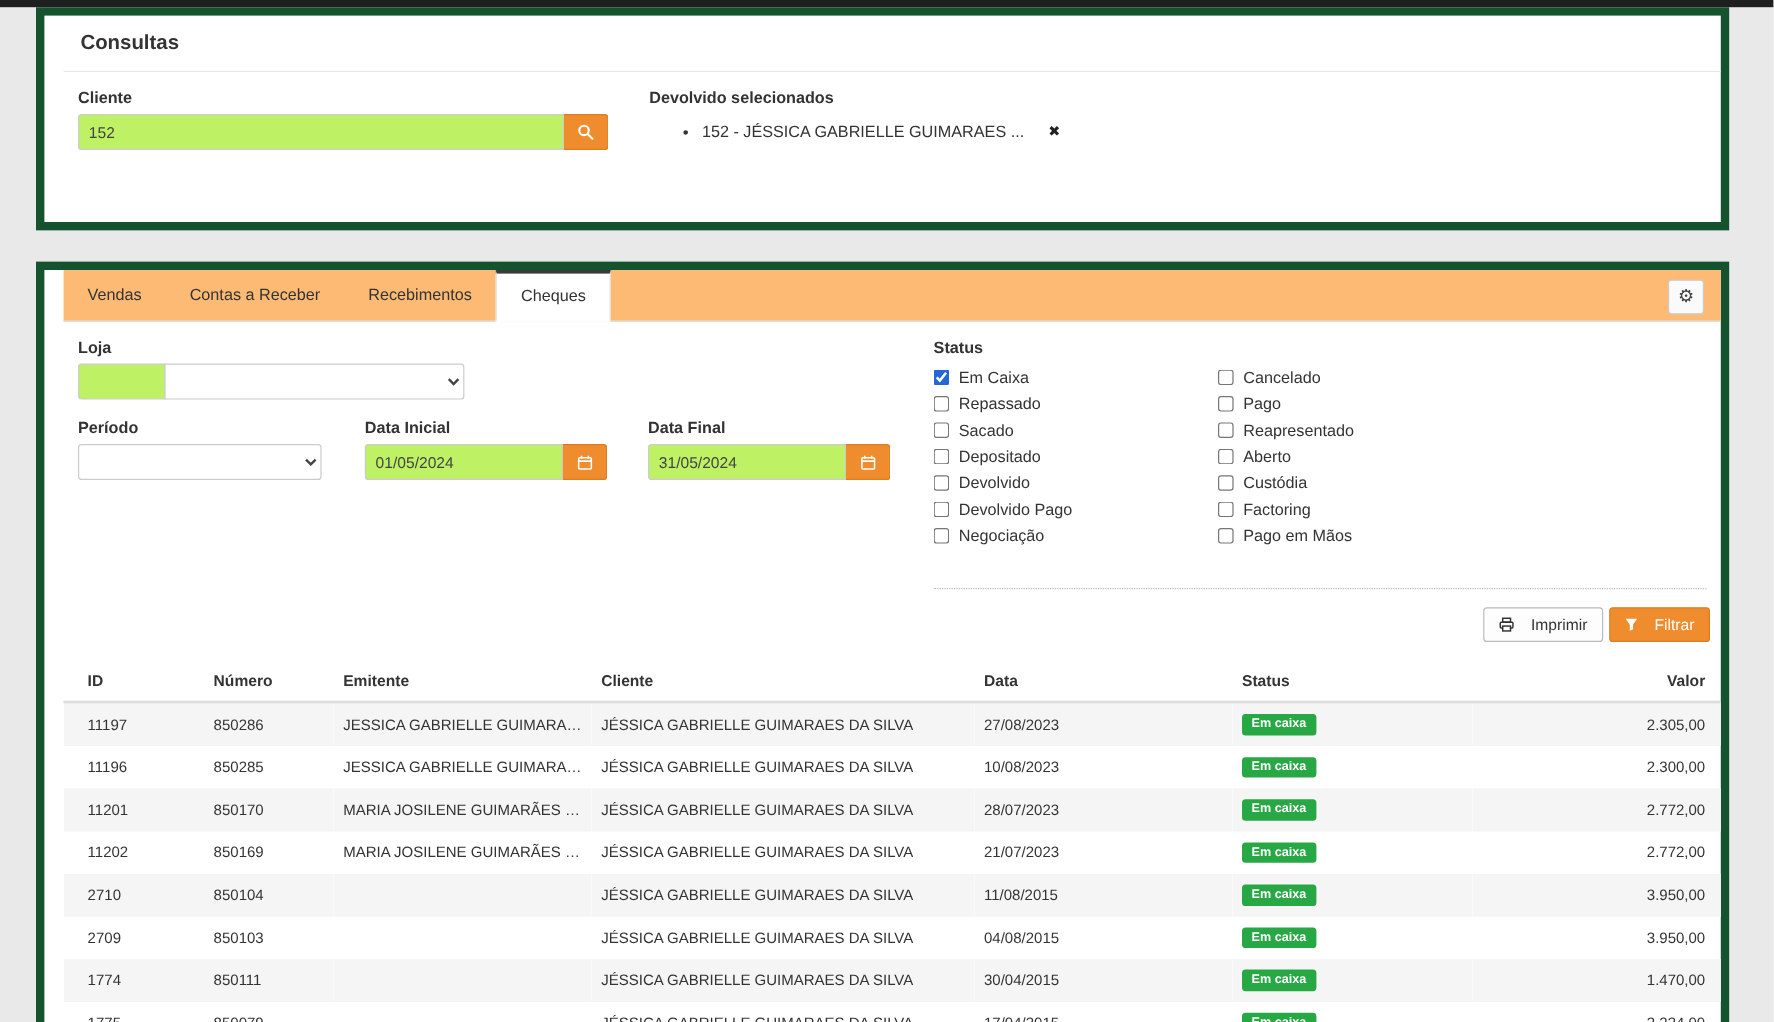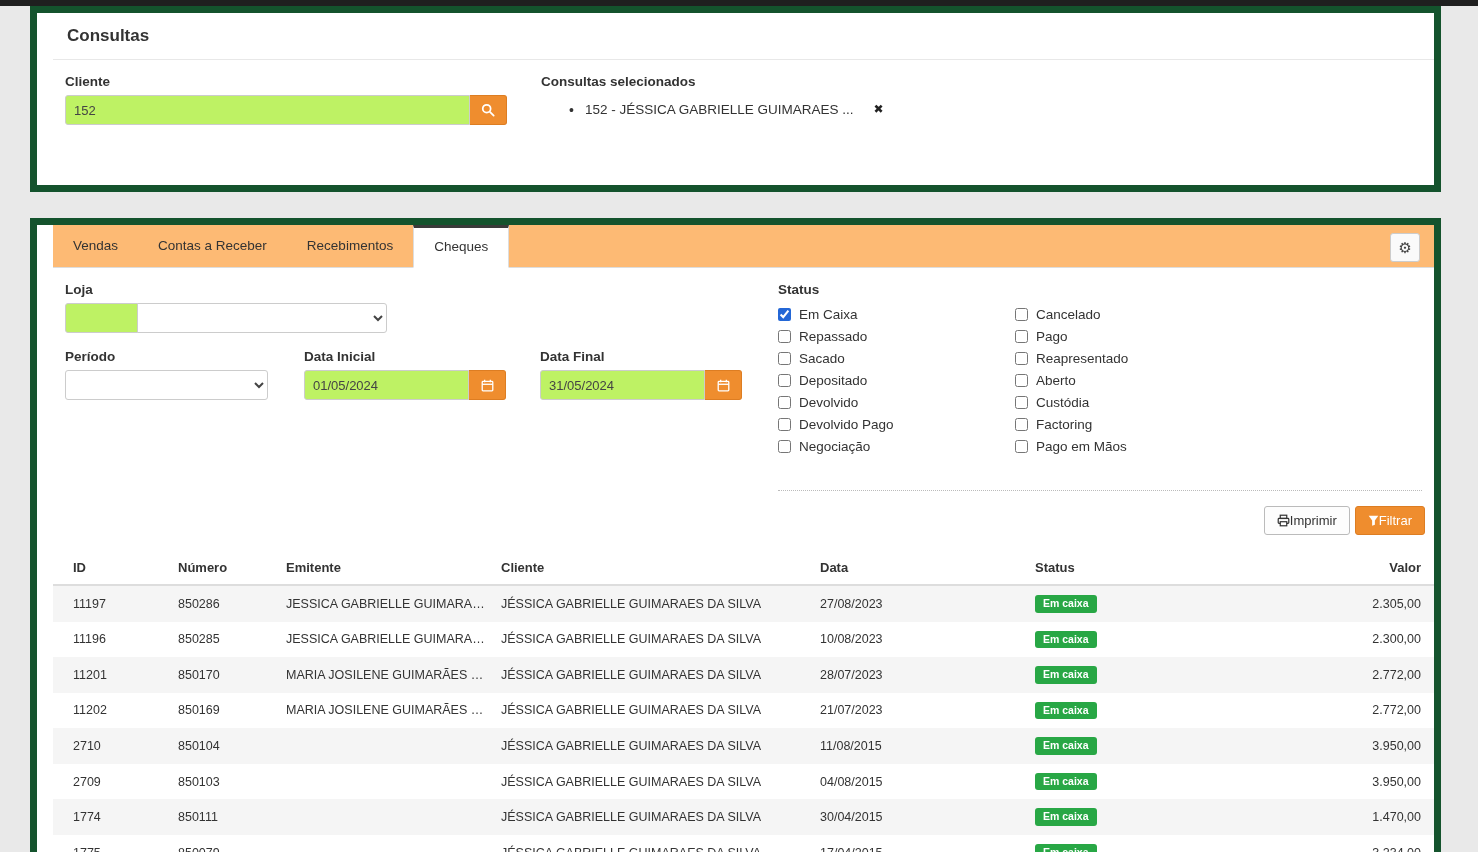--- a/index.html
+++ b/index.html
@@ -74,21 +74,21 @@
   .filter-right { flex:1; }
   .status-cols { display:flex; }
   .status-col { width:237px; flex:0 0 237px; }
   .status-col:last-child { flex:1; }
   .cb-item { display:flex; align-items:center; height:22px; cursor:pointer; font-size:13.5px; color:#333; }
   .cb-item input { width:13px; height:13px; margin-right:8px; accent-color:var(--blue,#2467d6); cursor:pointer; }
   .status-divider { border-top:1px dotted #bbb; margin-top:33px; }
 
   .actions-row { display:flex; justify-content:flex-end; gap:5px; padding:15px 9px 0; }
   .btn {
-    display:inline-flex; align-items:center; gap:0;
+    display:inline-flex; align-items:center; gap:14px;
     height:29px; padding:0 12px; border-radius:3px;
     font-size:13px; font-family:inherit; cursor:pointer;
   }
   .btn-default { background:#fdfdfd; border:1px solid #bbb; color:#333; }
   .btn-orange { background:var(--orange,#ef8d2e); border:1px solid var(--orange-dark,#dd7d22); color:#fff; }
 
   .table-wrap { padding-top:16px; }
   table { width:100%; border-collapse:collapse; font-size:12.5px; table-layout:fixed; }
   th { text-align:left; padding:9px 8px; border-bottom:2px solid #ddd; font-size:13px; font-weight:700; color:#333; white-space:nowrap; }
   td { padding:9px 8px; color:#333; white-space:nowrap; overflow:hidden; text-overflow:ellipsis; }
@@ -116,21 +116,21 @@
           <input type="text" class="text-input client-input" value="152" style="">
           <button class="addon-btn">
             <svg width="14" height="14" viewBox="0 0 16 16" fill="none" stroke="#fff" stroke-width="2" stroke-linecap="round">
               <circle cx="6.5" cy="6.5" r="4.5"></circle>
               <line x1="10.2" y1="10.2" x2="14.5" y2="14.5"></line>
             </svg>
           </button>
         </div>
       </div>
       <div class="selected-col">
-        <div class="field-label">Consultas selecionados</div>
+        <div class="field-label">Devolvido selecionados</div>
         <ul class="selected-list">
           <li class="selected-item">
             <span>152 - JÉSSICA GABRIELLE GUIMARAES ...</span>
             <span class="remove-x">✖</span>
           </li>
         </ul>
       </div>
     </div>
   </section>
 

